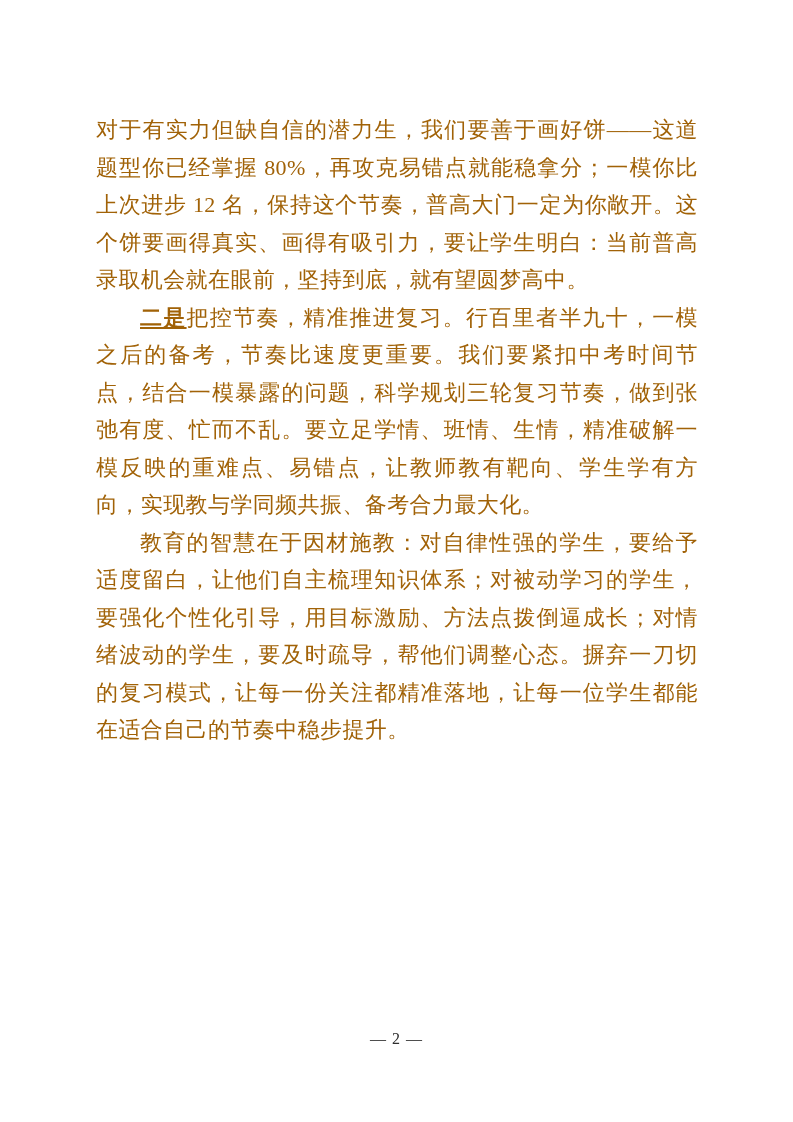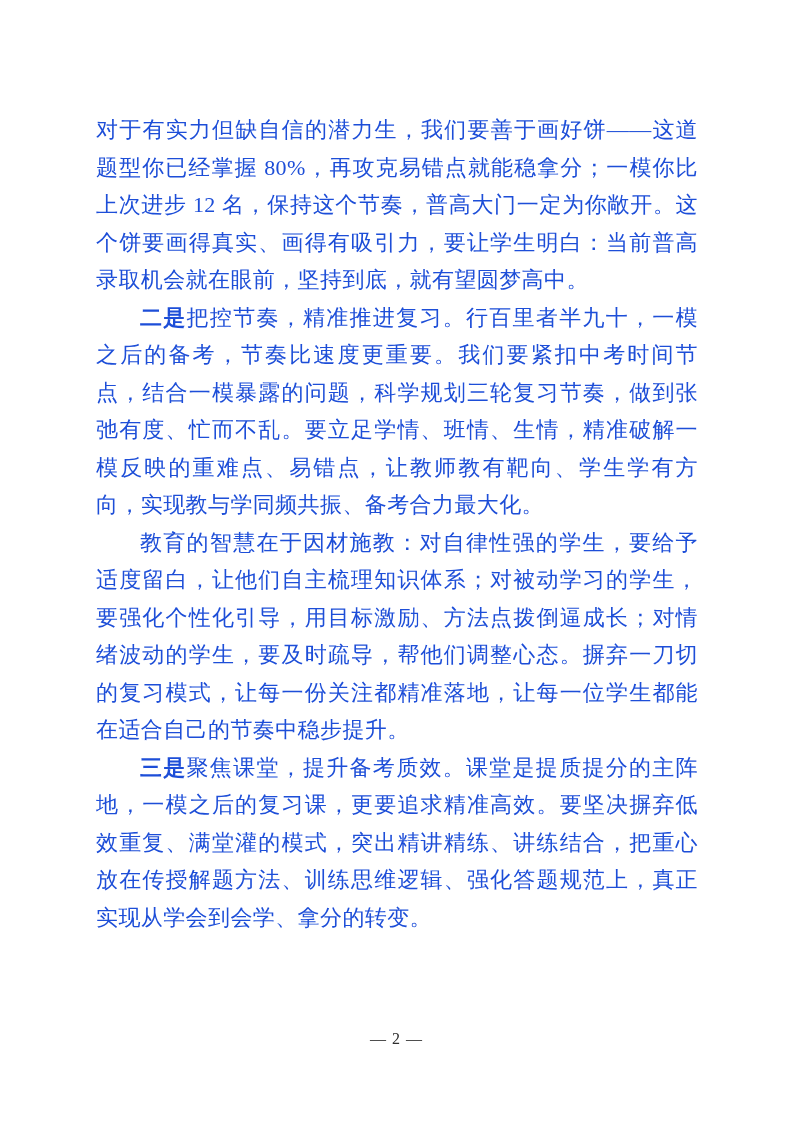--- a/index.html
+++ b/index.html
@@ -15,50 +15,50 @@
     overflow: hidden;
     font-family: "Liberation Serif", serif;
   }
   .text-block {
     position: absolute;
     left: 96px;
     top: 111px;
     width: 602px;
     font-size: 22px;
     line-height: 37.5px;
-    color: #1d4ed8;
+    color: #a16207;
     text-align: justify;
     text-justify: inter-ideograph;
     letter-spacing: 0.4px;
   }
   .text-block p {
     margin: 0;
     padding: 0;
   }
   .text-block p.indent {
     text-indent: 2em;
   }
   .lead-bold {
     font-weight: 700;
+    text-decoration: underline;
   }
   .page-footer {
     position: absolute;
     left: 0;
     top: 1030px;
     width: 100%;
     text-align: center;
     font-size: 16px;
     color: #2e2e2e;
     letter-spacing: 1px;
   }
 </style>
 </head>
 <body>
 
 <div class="page">
   <div class="text-block">
     <p><span>对于有实力但缺自信的潜力生，我们要善于画好饼——这道题型你已经掌握 80%，再攻克易错点就能稳拿分；一模你比上次进步 12 名，保持这个节奏，普高大门一定为你敞开。这个饼要画得真实、画得有吸引力，要让学生明白：当前普高录取机会就在眼前，坚持到底，就有望圆梦高中。</span></p>
     <p class="indent"><span class="lead-bold">二是</span><span>把控节奏，精准推进复习。行百里者半九十，一模之后的备考，节奏比速度更重要。我们要紧扣中考时间节点，结合一模暴露的问题，科学规划三轮复习节奏，做到张弛有度、忙而不乱。要立足学情、班情、生情，精准破解一模反映的重难点、易错点，让教师教有靶向、学生学有方向，实现教与学同频共振、备考合力最大化。</span></p>
     <p class="indent"><span>教育的智慧在于因材施教：对自律性强的学生，要给予适度留白，让他们自主梳理知识体系；对被动学习的学生，要强化个性化引导，用目标激励、方法点拨倒逼成长；对情绪波动的学生，要及时疏导，帮他们调整心态。摒弃一刀切的复习模式，让每一份关注都精准落地，让每一位学生都能在适合自己的节奏中稳步提升。</span></p>
-    <p class="indent"><span class="lead-bold">三是</span><span>聚焦课堂，提升备考质效。课堂是提质提分的主阵地，一模之后的复习课，更要追求精准高效。要坚决摒弃低效重复、满堂灌的模式，突出精讲精练、讲练结合，把重心放在传授解题方法、训练思维逻辑、强化答题规范上，真正实现从学会到会学、拿分的转变。</span></p>
   </div>
   <div class="page-footer">— 2 —</div>
 </div>
 
 </body></html>

